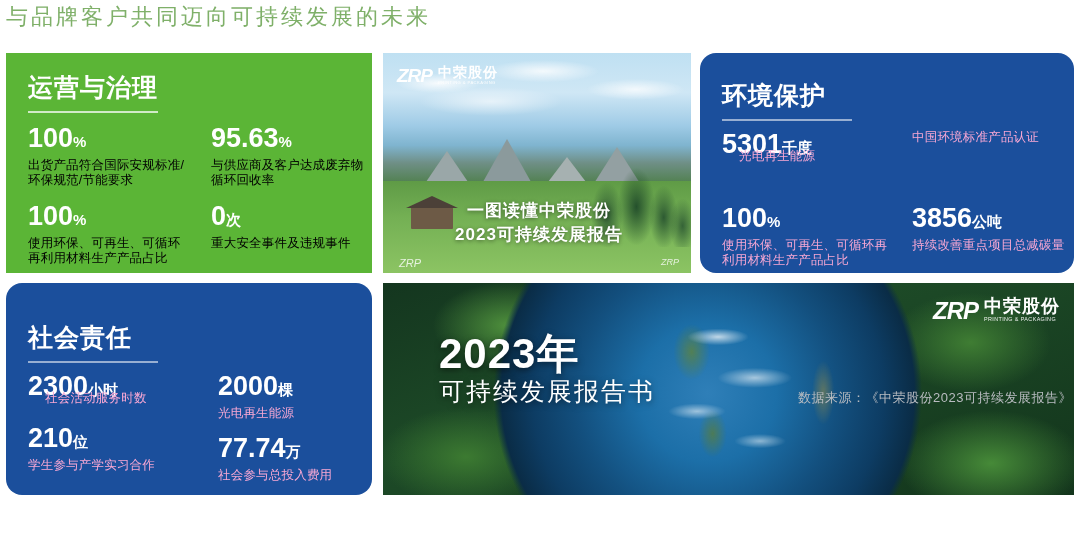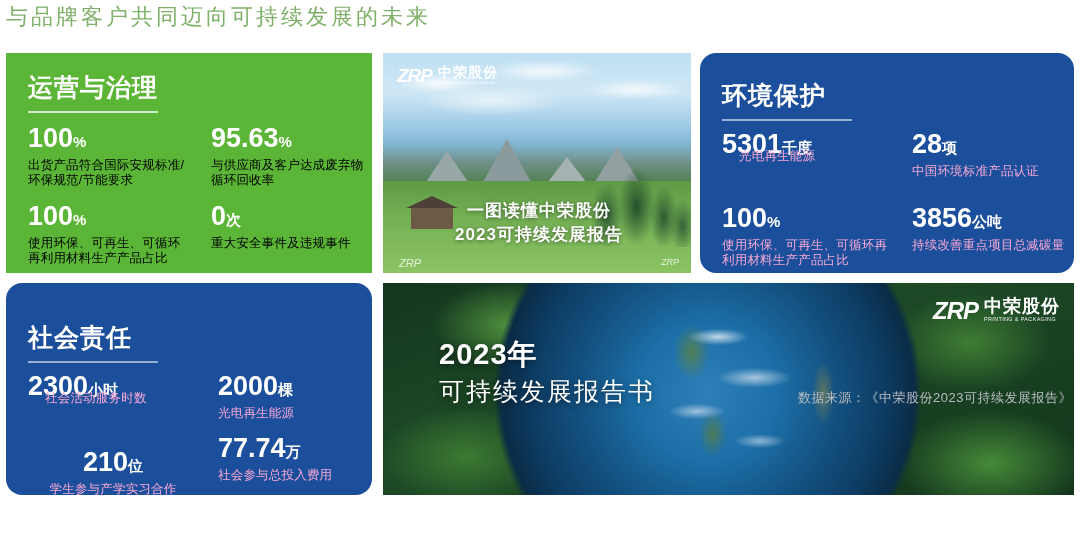--- a/index.html
+++ b/index.html
@@ -128,21 +128,21 @@
     position:absolute;left:31%;top:6%;width:38%;height:88%;border-radius:50%;
     background:
       radial-gradient(ellipse 26px 40px at 36% 30%,rgba(90,130,70,.85),transparent 70%),
       radial-gradient(ellipse 20px 34px at 44% 74%,rgba(86,124,66,.8),transparent 70%),
       radial-gradient(ellipse 16px 46px at 86% 52%,rgba(120,128,86,.75),transparent 70%);
   }
   .earth-title{
     position:absolute;left:56px;top:52px;color:#ffffff;
     text-shadow:0 2px 6px rgba(0,0,0,.5);
   }
-  .earth-title .t1{font-size:29px;font-weight:bold;line-height:38px;letter-spacing:1px;}
+  .earth-title .t1{font-size:42px;font-weight:bold;line-height:38px;letter-spacing:1px;}
   .earth-title .t2{font-size:25px;font-weight:400;line-height:36px;letter-spacing:2px;}
 
   
   .logo{position:absolute;display:flex;align-items:flex-start;white-space:nowrap;}
   .logo .zrp{
     font-weight:bold;font-style:italic;letter-spacing:-1px;
     color:#ffffff;
   }
   .logo .cn-wrap{display:flex;flex-direction:column;margin-left:6px;}
   .logo .cn{color:#ffffff;font-weight:bold;letter-spacing:1px;}
@@ -231,21 +231,20 @@
   <div class="panel blue" style="left:700px;top:53px;width:374px;height:220px;">
     <div class="panel-heading" style="left:22px;top:26px;">环境保护</div>
     <div class="panel-rule" style="left:22px;top:66px;width:130px;background:rgba(255,255,255,.55);"></div>
 
     <div class="stat wrap" style="left:22px;top:76px;width:165px;">
       <div class="stat-value"><span>5301</span><span class="stat-unit">千度</span></div>
       <div class="stat-desc">光电再生能源</div>
     </div>
 
     <div class="stat" style="left:212px;top:76px;width:165px;">
-      <div class="stat-value"><span>28</span><span class="stat-unit">项</span></div>
       <div class="stat-desc">中国环境标准产品认证</div>
     </div>
 
     <div class="stat" style="left:22px;top:150px;width:170px;">
       <div class="stat-value"><span>100</span><span class="stat-unit">%</span></div>
       <div class="stat-desc">使用环保、可再生、可循环再利用材料生产产品占比</div>
     </div>
 
     <div class="stat" style="left:212px;top:150px;width:170px;">
       <div class="stat-value"><span>3856</span><span class="stat-unit">公吨</span></div>
@@ -260,21 +259,21 @@
     <div class="stat wrap" style="left:22px;top:88px;width:160px;">
       <div class="stat-value"><span>2300</span><span class="stat-unit">小时</span></div>
       <div class="stat-desc">社会活动服务时数</div>
     </div>
 
     <div class="stat" style="left:212px;top:88px;width:155px;">
       <div class="stat-value"><span>2000</span><span class="stat-unit">棵</span></div>
       <div class="stat-desc">光电再生能源</div>
     </div>
 
-    <div class="stat" style="left:22px;top:164px;width:170px;text-align:center;">
+    <div class="stat" style="left:22px;top:140px;width:170px;">
       <div class="stat-value"><span>210</span><span class="stat-unit">位</span></div>
       <div class="stat-desc">学生参与产学实习合作</div>
     </div>
 
     <div class="stat" style="left:212px;top:150px;width:160px;">
       <div class="stat-value"><span>77.74</span><span class="stat-unit">万</span></div>
       <div class="stat-desc">社会参与总投入费用</div>
     </div>
   </div>
 

